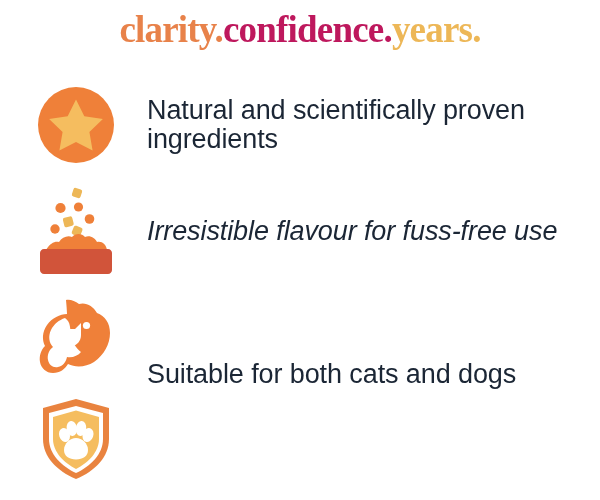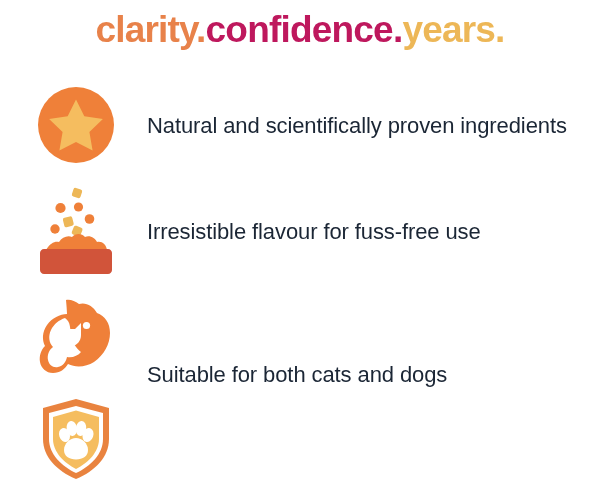--- a/index.html
+++ b/index.html
@@ -28,21 +28,21 @@
     left: 0;
     top: 6px;
     width: 600px;
     text-align: center;
     font-size: 37px;
     font-weight: 700;
     letter-spacing: -0.8px;
     line-height: 48px;
     white-space: nowrap;
   }
-  .headline span { display: inline; }
+  .headline span { display: inline; font-family: Liberation Serif, serif; }
   .hl-clarity    { color: #e8824a; }
   .hl-confidence { color: #be185d; }
   .hl-care       { color: #edb757; }
   .hl-gap { display: inline-block; width: 7px; }
 
   
   .rows {
     position: absolute;
     left: 0;
     top: 72px;
@@ -60,32 +60,32 @@
     height: 107px;
     display: flex;
     align-items: center;
     justify-content: center;
     padding-left: 4px;
     box-sizing: border-box;
   }
   .icon-cell svg { display: block; }
 
   .row-text {
-    font-size: 22px;
+    font-size: 27px;
     line-height: 29px;
     color: #1b2635;
     letter-spacing: -0.1px;
     font-weight: 400;
     max-width: 420px;
     padding-right: 12px;
   }
 
   
   .row-1 { height: 106px; }
-  .row-2 { height: 107px; }
+  .row-2 { height: 107px; font-style: italic; }
   .row-3 { height: 104px; align-items: flex-end; }
   .row-4 { height: 100px; }
 </style>
 </head>
 <body>
 
 <div class="page">
 
   <div class="headline">
     <span class="hl-clarity">clarity.</span><span class="hl-gap"></span><span class="hl-confidence">confidence.</span><span class="hl-gap"></span><span class="hl-care">years.</span>

